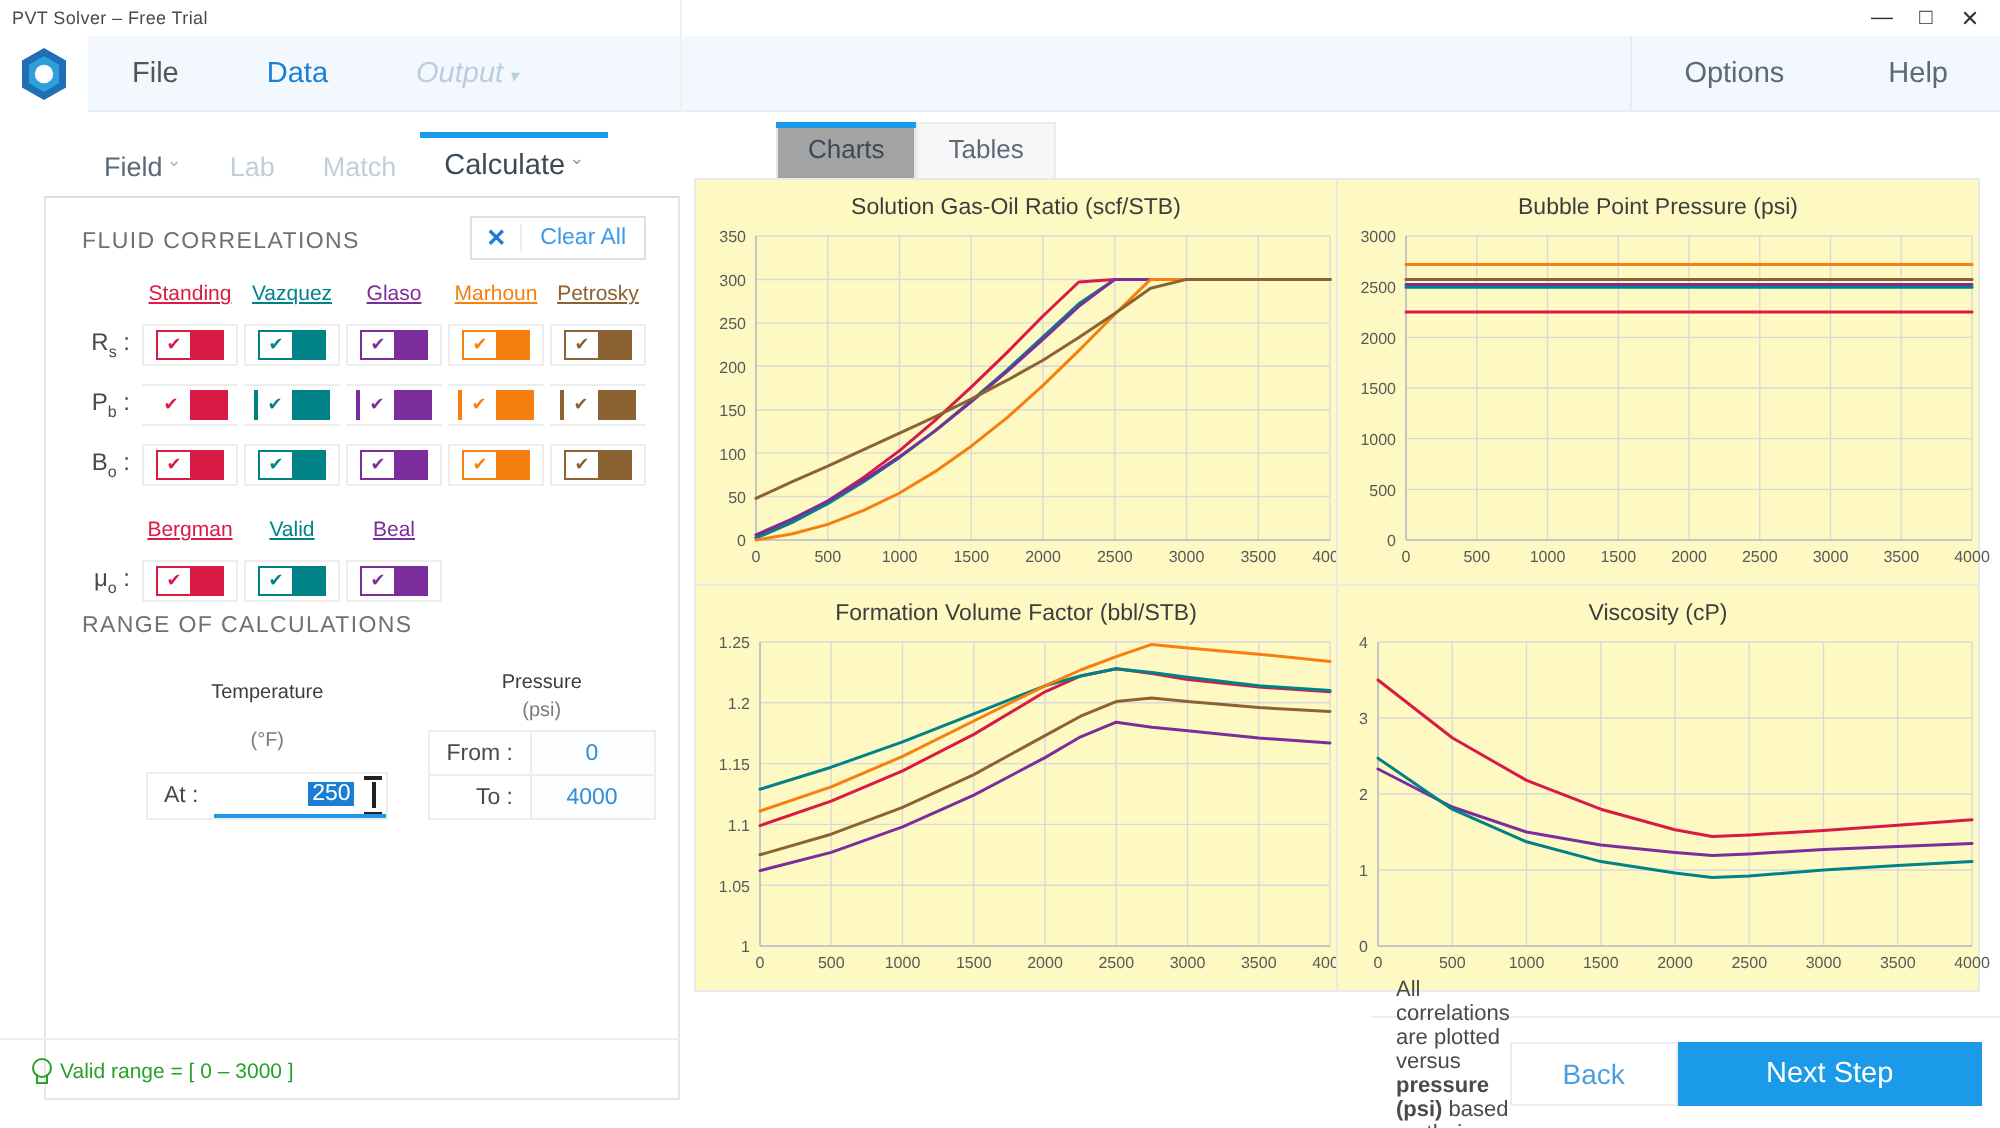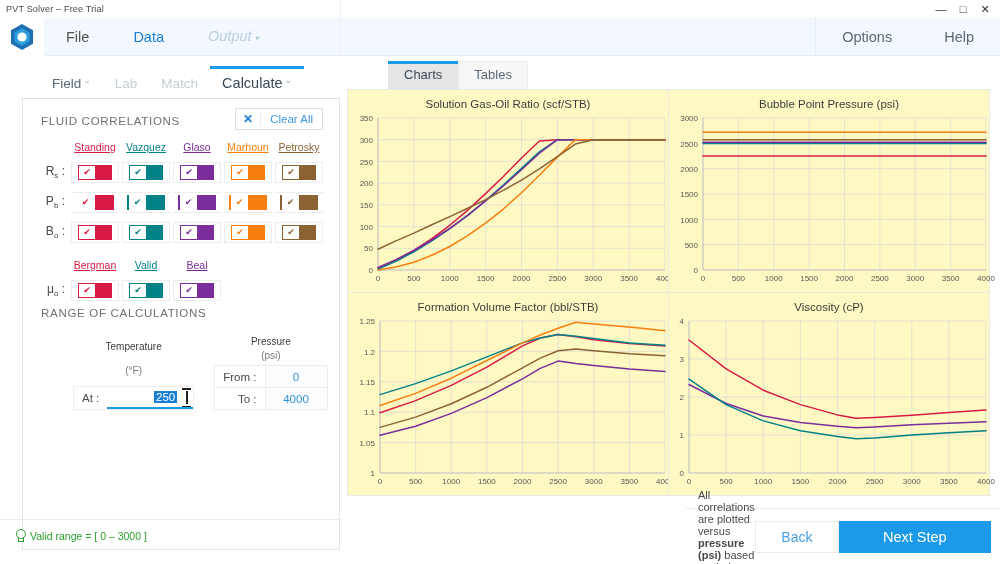--- a/index.html
+++ b/index.html
@@ -161,21 +161,21 @@
   }
   .left-sep { position: absolute; left: 0; right: 0; bottom: 44px; border-top: 1px solid #ececec; }
 
   
   .right-panel { flex: 1; position: relative; background: #fff; }
   .chart-tabs { display: flex; padding-left: 48px; padding-top: 12px; height: 34px; align-items: flex-end; }
   .ctab {
     font-size: 13px; color: #5a6a78; padding: 5px 15px 7px; position: relative;
     border: 1px solid transparent; cursor: default;
   }
-  .ctab.active { color: #3a4a58; border-color: #e6e6e6; border-bottom-color: #fff; background:#e5e5e5; }
+  .ctab.active { color: #3a4a58; border-color: #e6e6e6; border-bottom-color: #fff; background:#a3a3a3; }
   .ctab.active::before {
     content:''; position:absolute; left:-1px; right:-1px; top:-1px; height:3px; background:#1a9ae8;
   }
   .ctab.inactive { background: #f7f7f7; border-color: #ededed; }
   .chart-box {
     border: 1px solid #e9e9e9; height: 204px; position: relative; background: #fef9c3;
     margin: -1px 0 0 -1px;
   }
   .chart-title {
     text-align: center; font-size: 11.5px; color: #3d3d3d; padding-top: 8px;

